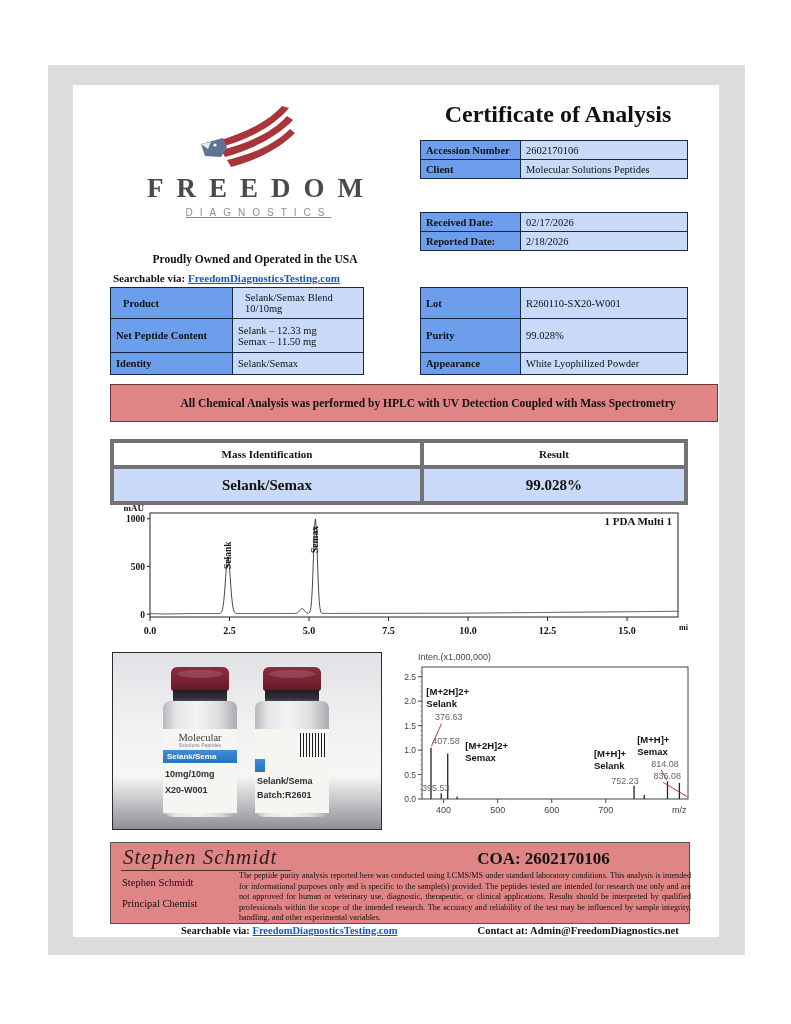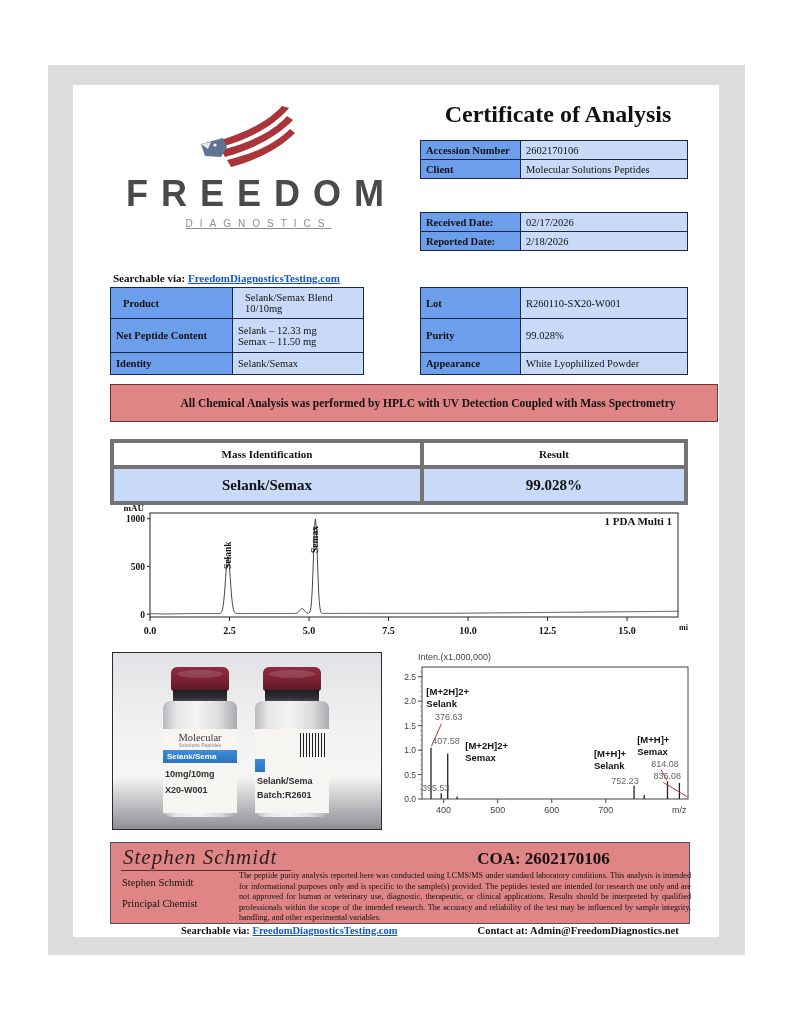--- a/index.html
+++ b/index.html
@@ -4,21 +4,21 @@
 <style>
   html,body{margin:0;padding:0;background:#fff;}
   .canvas{position:relative;width:791px;height:1024px;background:#fff;overflow:hidden;
           font-family:"Liberation Serif",serif;color:#111;}
   .backdrop{position:absolute;left:48px;top:65px;width:697px;height:890px;background:#dcdcdc;}
   .page{position:absolute;left:73px;top:85px;width:646px;height:852px;background:#fff;}
 
   
   .logo-block{position:absolute;left:37px;top:20px;width:290px;text-align:center;}
   .eagle{display:block;margin:0 auto;}
-  .logo-word{font-family:Liberation Sans, sans-serif;font-weight:bold;font-size:36px;
+  .logo-word{font-family:Liberation Serif, serif;font-weight:bold;font-size:27px;
              letter-spacing:13px;color:#4a4a4a;margin-top:2px;text-indent:13px;}
   .logo-sub{font-family:"Liberation Sans",sans-serif;font-size:10px;letter-spacing:7px;
             color:#8d8d8d;margin-top:3px;text-indent:7px;text-decoration:underline;}
   .tagline{position:absolute;left:37px;top:168px;width:290px;text-align:center;
            font-weight:bold;font-size:11.5px;}
   .searchable{position:absolute;left:40px;top:187px;font-weight:bold;font-size:11px;}
   .link{color:#1155cc;text-decoration:underline;}
   .doc-title{position:absolute;left:330px;top:16px;width:310px;text-align:center;
              font-weight:bold;font-size:24px;}
 
@@ -105,20 +105,21 @@
         <path d="M36 42 C62 35 88 22 104 3 L97 1 C83 17 58 29 32 36 Z" fill="#a93439"></path>
         <path d="M40 52 C66 45 92 32 108 15 L102 11 C88 27 64 38 36 45 Z" fill="#a93439"></path>
         <path d="M46 62 C70 56 94 44 110 28 L105 24 C90 39 68 49 42 55 Z" fill="#a93439"></path>
         <path d="M16 39 L38 33 L42 42 L36 52 L20 51 Z" fill="#5f7392"></path>
         <path d="M16 39 L26 37 L23 44 Z" fill="#e9e9ec"></path>
         <circle cx="30" cy="40" r="1.6" fill="#ffffff"></circle>
       </svg>
       <div class="logo-word">FREEDOM</div>
       <div class="logo-sub">DIAGNOSTICS</div>
     </div>
+    <div class="tagline">Proudly Owned and Operated in the USA</div>
     <div class="searchable"><span>Searchable via: </span><a class="link" href="#">FreedomDiagnosticsTesting.com</a></div>
 
     <div class="doc-title">Certificate of Analysis</div>
 
     <table class="itable t-info">
       <colgroup>
           <col style="width:100px">
           <col>
         </colgroup>
       <tbody>

